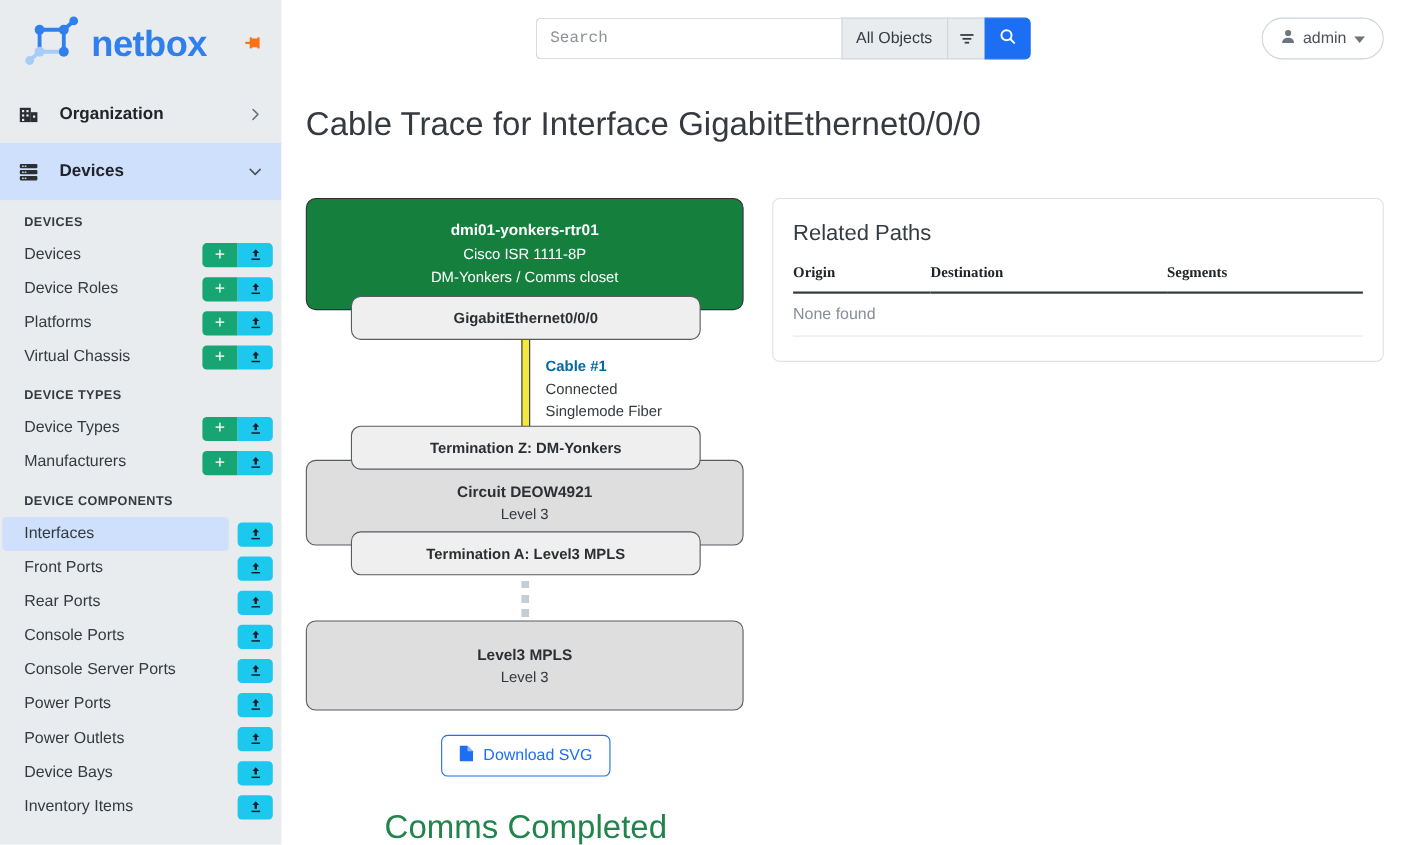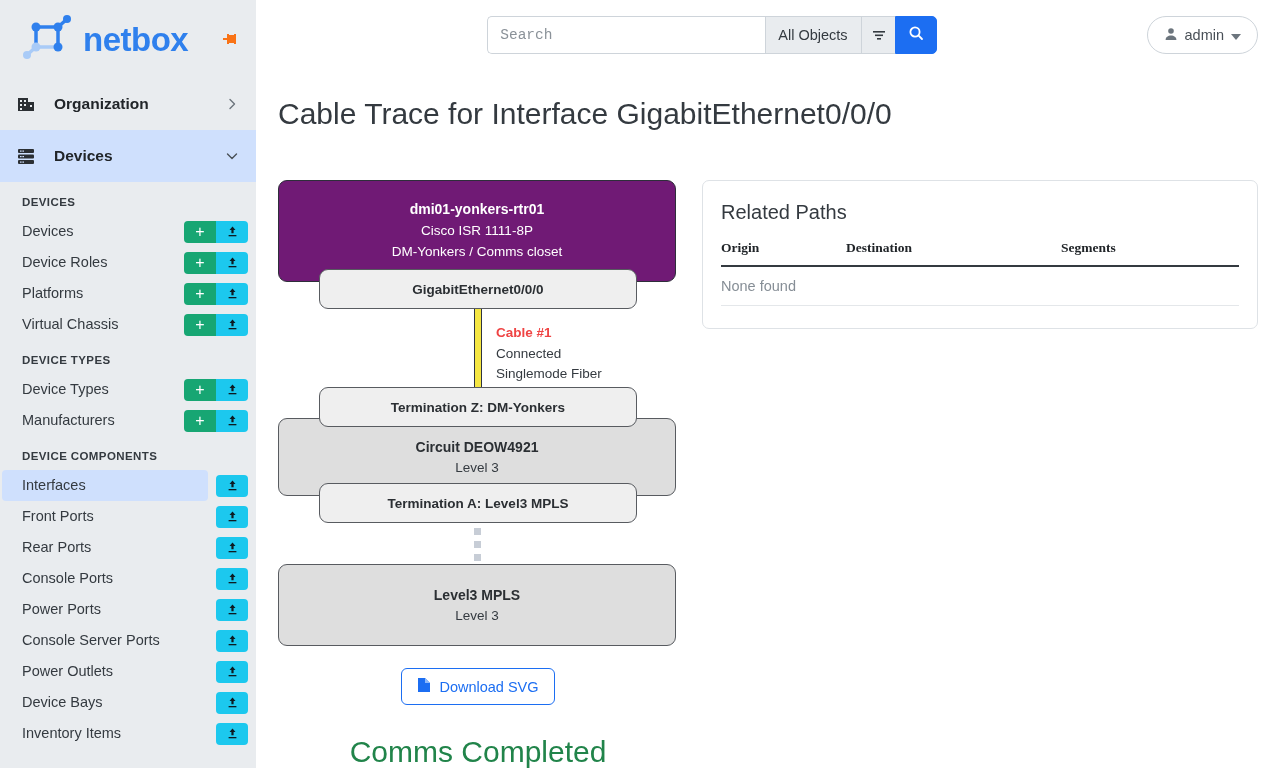--- a/index.html
+++ b/index.html
@@ -132,21 +132,21 @@
   #side-col { flex: 1; }
 
   
   .trace { position: relative; }
   .node {
     border-radius: 9px;
     display: flex; flex-direction: column; align-items: center; justify-content: center;
     text-align: center;
   }
   .node-device {
-    background: #701a75; border: 1px solid #2e2e3a;
+    background: #15803d; border: 1px solid #2e2e3a;
     height: 102px; width: 398px;
     color: #fff;
   }
   .node-device .n-title { font-size: 14px; font-weight: 700; line-height: 1.55; }
   .node-device .n-sub { font-size: 13.5px; font-weight: 400; line-height: 1.55; }
 
   .node-term {
     background: #efefef; border: 1px solid #585b60;
     width: 318px; height: 40px;
     margin: -13px auto 4px auto;
@@ -177,21 +177,21 @@
   .cable-line {
     position: absolute; left: 196px; top: 0; width: 8px; height: 100px;
     background: #f5e642;
     border-left: 1.5px solid #2e3440; border-right: 1.5px solid #2e3440;
     z-index: 0;
   }
   .cable-label {
     position: absolute; left: 218px; top: 23px;
     text-align: left; line-height: 1.52;
   }
-  .cable-label .c-title { font-size: 13.5px; font-weight: 700; color: #ef4444; }
+  .cable-label .c-title { font-size: 13.5px; font-weight: 700; color: #0369a1; }
   .cable-label .c-line { font-size: 13.5px; color: #343a40; }
 
   
   .dot-run {
     position: relative; width: 398px; height: 50px; margin-top: -13px;
   }
   .dot-run .dots {
     position: absolute; left: 196px; top: 14px;
     width: 7px; height: 36px;
     background: repeating-linear-gradient(
@@ -440,32 +440,32 @@
           <span class="btns">
             <span class="btn-imp solo">
               <svg width="13" height="13" viewBox="0 0 13 13">
                 <path d="M6.5 1.5l3 3.4H7.6v3.3H5.4V4.9H3.5z" fill="#0d1b22"></path>
                 <rect x="2.6" y="10" width="7.8" height="1.3" fill="#0d1b22"></rect>
               </svg>
             </span>
           </span>
         </div>
         <div class="nav-row">
+          <span class="nr-label">Console Server Ports</span>
+          <span class="btns">
+            <span class="btn-imp solo">
+              <svg width="13" height="13" viewBox="0 0 13 13">
+                <path d="M6.5 1.5l3 3.4H7.6v3.3H5.4V4.9H3.5z" fill="#0d1b22"></path>
+                <rect x="2.6" y="10" width="7.8" height="1.3" fill="#0d1b22"></rect>
+              </svg>
+            </span>
+          </span>
+        </div>
+        <div class="nav-row">
           <span class="nr-label">Power Ports</span>
-          <span class="btns">
-            <span class="btn-imp solo">
-              <svg width="13" height="13" viewBox="0 0 13 13">
-                <path d="M6.5 1.5l3 3.4H7.6v3.3H5.4V4.9H3.5z" fill="#0d1b22"></path>
-                <rect x="2.6" y="10" width="7.8" height="1.3" fill="#0d1b22"></rect>
-              </svg>
-            </span>
-          </span>
-        </div>
-        <div class="nav-row">
-          <span class="nr-label">Console Server Ports</span>
           <span class="btns">
             <span class="btn-imp solo">
               <svg width="13" height="13" viewBox="0 0 13 13">
                 <path d="M6.5 1.5l3 3.4H7.6v3.3H5.4V4.9H3.5z" fill="#0d1b22"></path>
                 <rect x="2.6" y="10" width="7.8" height="1.3" fill="#0d1b22"></rect>
               </svg>
             </span>
           </span>
         </div>
         <div class="nav-row">

